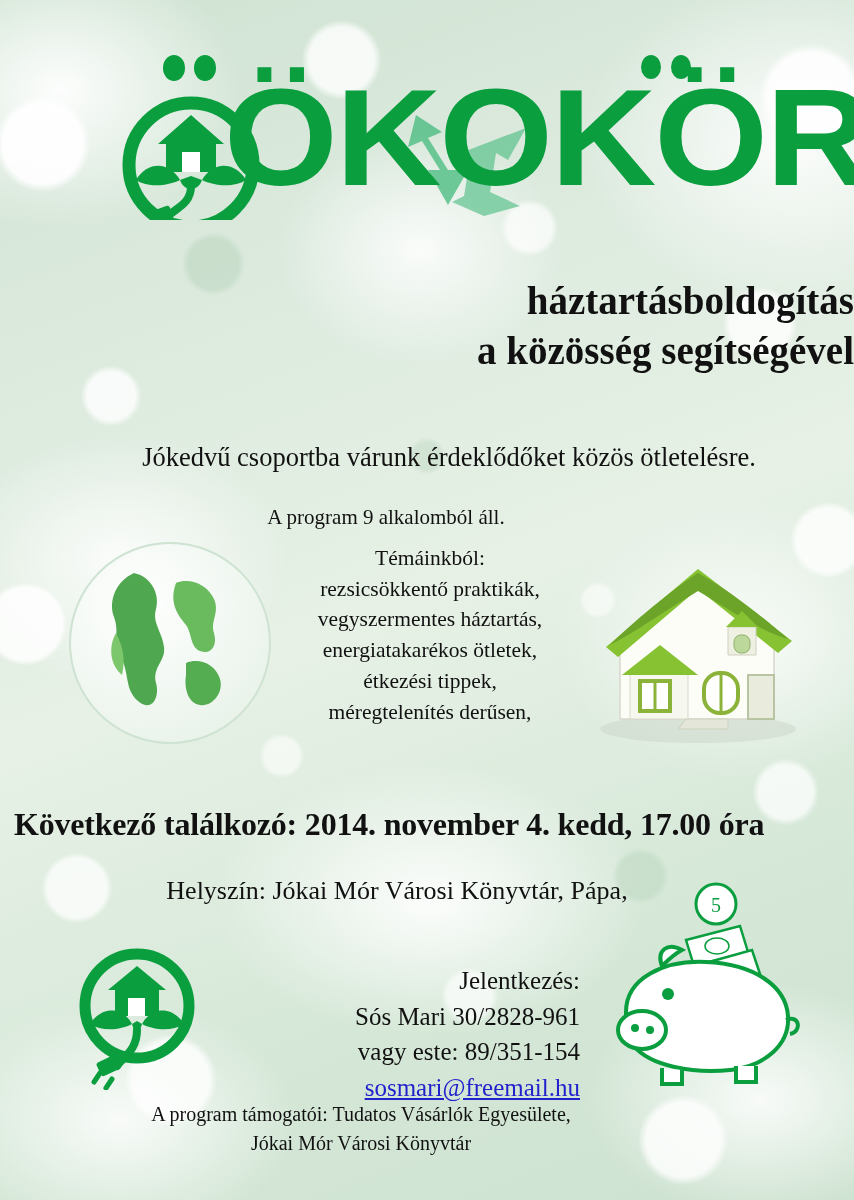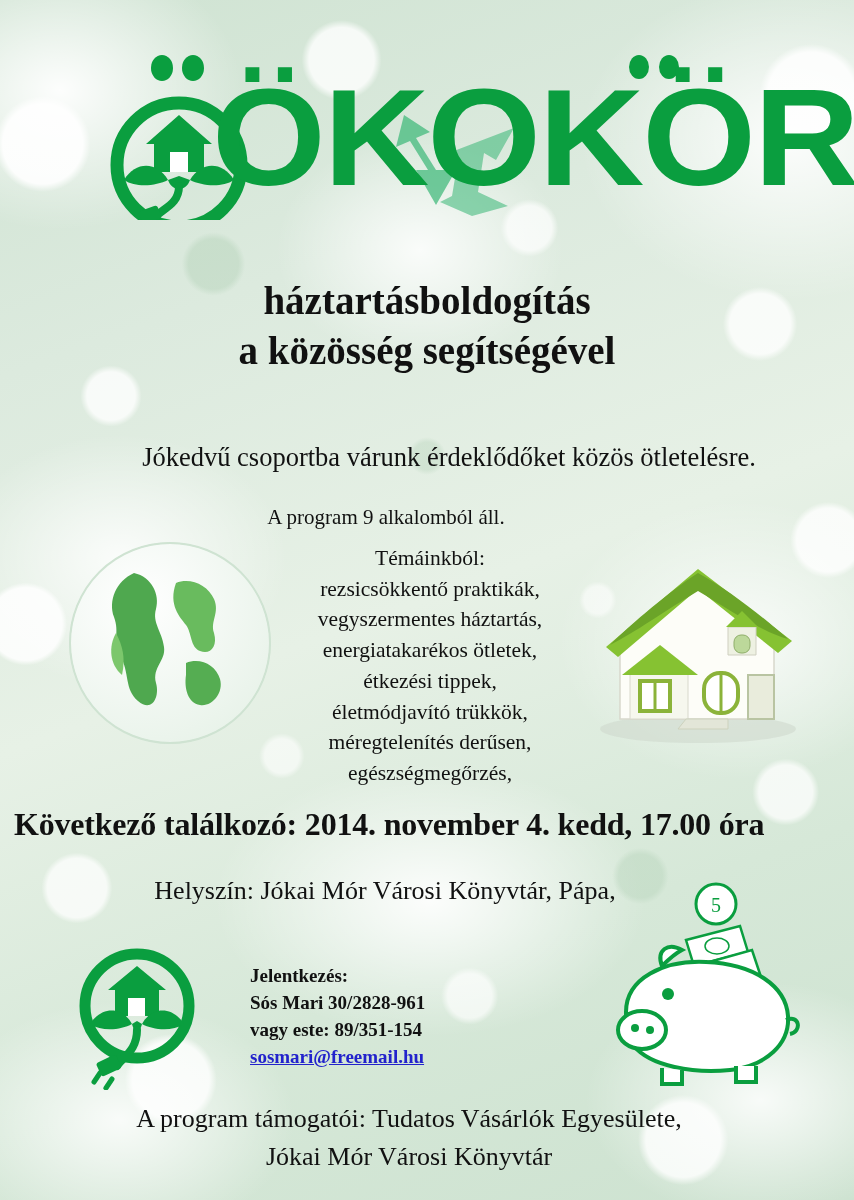--- a/index.html
+++ b/index.html
@@ -53,21 +53,21 @@
       radial-gradient(circle at 25% 22%, rgba(183,212,187,0.5) 0 2.2%, transparent 2.8%),
       radial-gradient(circle at 75% 73%, rgba(183,212,187,0.45) 0 2%, transparent 2.6%),
       radial-gradient(circle at 50% 38%, rgba(183,212,187,0.4) 0 1.6%, transparent 2.2%);
   }
   .content { position: relative; z-index: 3; }
 
   
   .logo-wrap {
     position: absolute;
     top: 20px;
-    left: 44px;
+    left: 56px;
     width: 740px;
     height: 200px;
   }
   .logo-text {
     position: absolute;
     left: 168px;
     top: 48px;
     font-family: "Liberation Sans", sans-serif;
     font-weight: bold;
     font-size: 138px;
@@ -87,21 +87,21 @@
   .umlaut.u2 { left: 138px; top: 35px; width: 22px; height: 26px; }
   .umlaut.u3 { left: 585px; top: 35px; width: 20px; height: 24px; }
   .umlaut.u4 { left: 615px; top: 35px; width: 20px; height: 24px; }
 
   
   .headline {
     position: absolute;
     top: 276px;
     left: 0;
     width: 854px;
-    text-align: center;
+    text-align: right;
     font-family: "Liberation Serif", serif;
     font-weight: bold;
     font-size: 39px;
     color: #111111;
     line-height: 1.28;
   }
   .subhead {
     position: absolute;
     top: 442px;
     left: 0;
@@ -141,53 +141,52 @@
     font-family: "Liberation Serif", serif;
     font-weight: bold;
     font-size: 32px;
     color: #111111;
     letter-spacing: -0.2px;
     margin-left: 14px;
   }
   .venue {
     position: absolute;
     top: 876px;
-    left: 0;
+    left: 12px;
     width: 770px;
     text-align: center;
     font-size: 26px;
     color: #111111;
   }
 
   
   .contact {
     position: absolute;
     top: 963px;
     left: 250px;
     width: 330px;
-    text-align: left;
-    font-weight: bold;
-    font-size: 19px;
+    text-align: right;
+    font-weight: normal;
+    font-size: 25px;
     line-height: 1.42;
     color: #111111;
   }
   .contact a {
     color: #2222cc;
     text-decoration: underline;
   }
   .sponsors {
     position: absolute;
     top: 1100px;
     left: 0;
     width: 722px;
     text-align: center;
-    font-size: 26px;
+    font-size: 20px;
     line-height: 1.45;
     color: #111111;
-    padding-left: 48px;
   }
 
   
   .globe { position: absolute; left: 64px; top: 537px; width: 212px; height: 212px; }
   .house { position: absolute; left: 578px; top: 523px; width: 235px; height: 230px; }
   .ecoicon { position: absolute; left: 62px; top: 940px; width: 150px; height: 150px; }
   .piggy { position: absolute; left: 590px; top: 880px; width: 220px; height: 210px; }
 </style>
 </head>
 <body>
@@ -233,23 +232,21 @@
 
     <div class="subhead">Jókedvű csoportba várunk érdeklődőket közös ötletelésre.</div>
     <div class="progline">A program 9 alkalomból áll.</div>
 
     <div class="topics">
       <div>Témáinkból:</div>
       <div>rezsicsökkentő praktikák,</div>
       <div>vegyszermentes háztartás,</div>
       <div>energiatakarékos ötletek,</div>
       <div>étkezési tippek,</div>
-      <div>életmódjavító trükkök,</div>
       <div>méregtelenítés derűsen,</div>
-      <div>egészségmegőrzés,</div>
     </div>
 
     <svg class="globe" viewBox="0 0 212 212">
       <defs>
         <radialGradient id="gshade" cx="35%" cy="30%" r="75%">
           <stop offset="0%" stop-color="#ffffff"></stop>
           <stop offset="100%" stop-color="#e9f3ea"></stop>
         </radialGradient>
       </defs>
       <circle cx="106" cy="106" r="100" fill="url(#gshade)" stroke="#bcd8c0" stroke-width="1"></circle>

